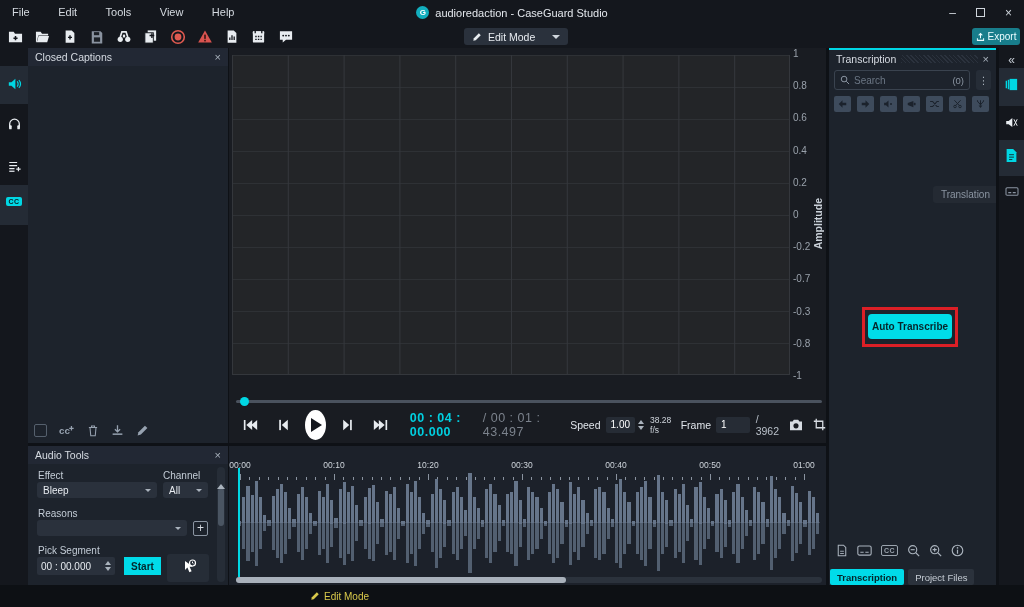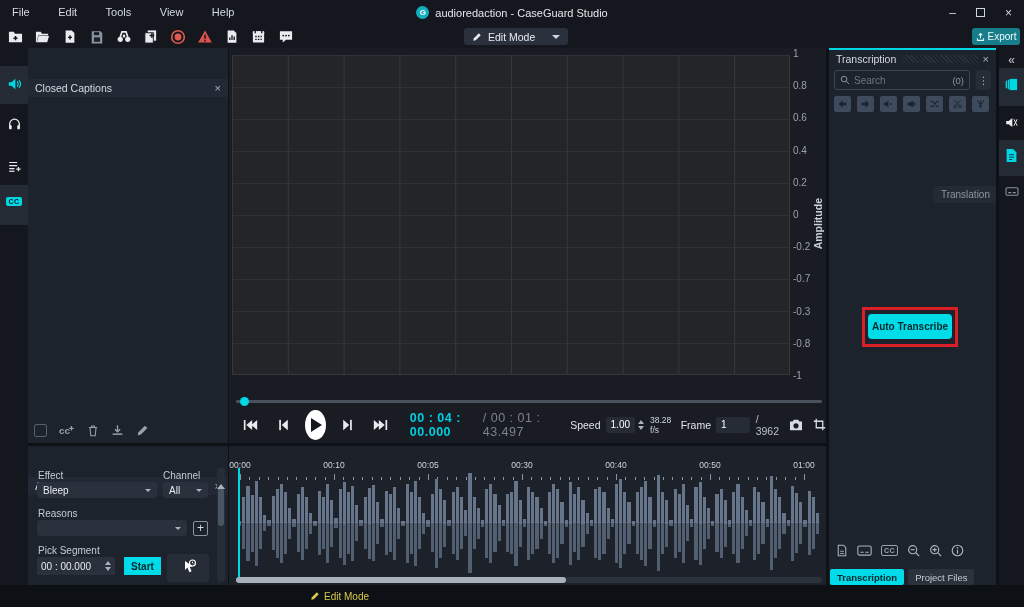--- a/index.html
+++ b/index.html
@@ -22,21 +22,21 @@
   #edit-mode-dd .caret { margin-left:auto; width:0; height:0; border-left:4px solid transparent; border-right:4px solid transparent; border-top:4px solid #cfd5dc; }
   #export-btn { position:absolute; right:4px; top:3px; width:48px; height:17px; background:#187d8b; border-radius:3px; display:flex; align-items:center; justify-content:center; gap:3px; font-size:10px; color:#eafcff; }
   
   #left-strip { position:absolute; left:0; top:48px; width:28px; height:537px; background:#14171d; }
   .strip-sel { position:absolute; left:0; width:28px; background:#242b35; }
   .strip-ic { position:absolute; left:0; width:28px; display:flex; justify-content:center; }
   .cc-badge { background:#00d7e4; color:#0b2026; font-weight:bold; font-size:7px; padding:1px 2px; border-radius:2px; letter-spacing:.5px; }
   .cc-badge.dim { background:transparent; color:#9aa3ad; border:1px solid #9aa3ad; }
   
   .panel { position:absolute; background:#1d232c; }
-  .panel-header { height:18px; background:#222834; display:flex; align-items:center; padding:0 7px; font-size:10.5px; color:#d6dbe2;margin-top:31px; }
+  .panel-header { height:18px; background:#222834; display:flex; align-items:center; padding:0 7px; font-size:10.5px; color:#d6dbe2; }
   .panel-close { margin-left:auto; color:#aab3bd; font-size:11px; }
   
   #cc-actions { position:absolute; left:6px; bottom:6px; display:flex; align-items:center; gap:12px; }
   .checkbox { width:13px; height:13px; border:1px solid #55606d; border-radius:2px; }
   .cc-act-ic { color:#97a2b0; display:flex; align-items:center; }
   
   .at-label { position:absolute; font-size:10px; color:#c3ccd6; }
   .at-select { position:absolute; height:16px; background:#2a313c; border-radius:3px; display:flex; align-items:center; padding:0 6px; font-size:10px; color:#e7ebf0; }
   .at-select .caret { margin-left:auto; width:0; height:0; border-left:3.5px solid transparent; border-right:3.5px solid transparent; border-top:3.5px solid #aab3bd; }
   .plus-btn { position:absolute; width:15px; height:15px; border:1px solid #8b95a2; border-radius:2px; color:#d6dbe2; font-size:12px; line-height:12px; text-align:center; }
@@ -467,21 +467,21 @@
       <div class="ruler-tick" style="left: 502.2px; height: 3px;"></div>
       <div class="ruler-tick" style="left: 511.6px; height: 3px;"></div>
       <div class="ruler-tick" style="left: 521px; height: 3px;"></div>
       <div class="ruler-tick" style="left: 530.4px; height: 3px;"></div>
       <div class="ruler-tick" style="left: 539.8px; height: 3px;"></div>
       <div class="ruler-tick" style="left: 549.2px; height: 3px;"></div>
       <div class="ruler-tick" style="left: 558.6px; height: 3px;"></div>
       <div class="ruler-tick" style="left: 568px; height: 6px;"></div>
       <span class="ruler-label" style="left: 4px;">00:00</span>
       <span class="ruler-label" style="left: 98px;">00:10</span>
-      <span class="ruler-label" style="left: 192px;">00:05</span>
+      <span class="ruler-label" style="left: 192px;">10:20</span>
       <span class="ruler-label" style="left: 286px;">00:30</span>
       <span class="ruler-label" style="left: 380px;">00:40</span>
       <span class="ruler-label" style="left: 474px;">00:50</span>
       <span class="ruler-label" style="left: 568px;">01:00</span>
     </div>
   <div id="wave-mid"></div>
   <div id="wave-area">
       <div class="wbar" style="height: 5px;"></div>
       <div class="wbar" style="height: 52px;"></div>
       <div class="wbar" style="height: 75px;"></div>

